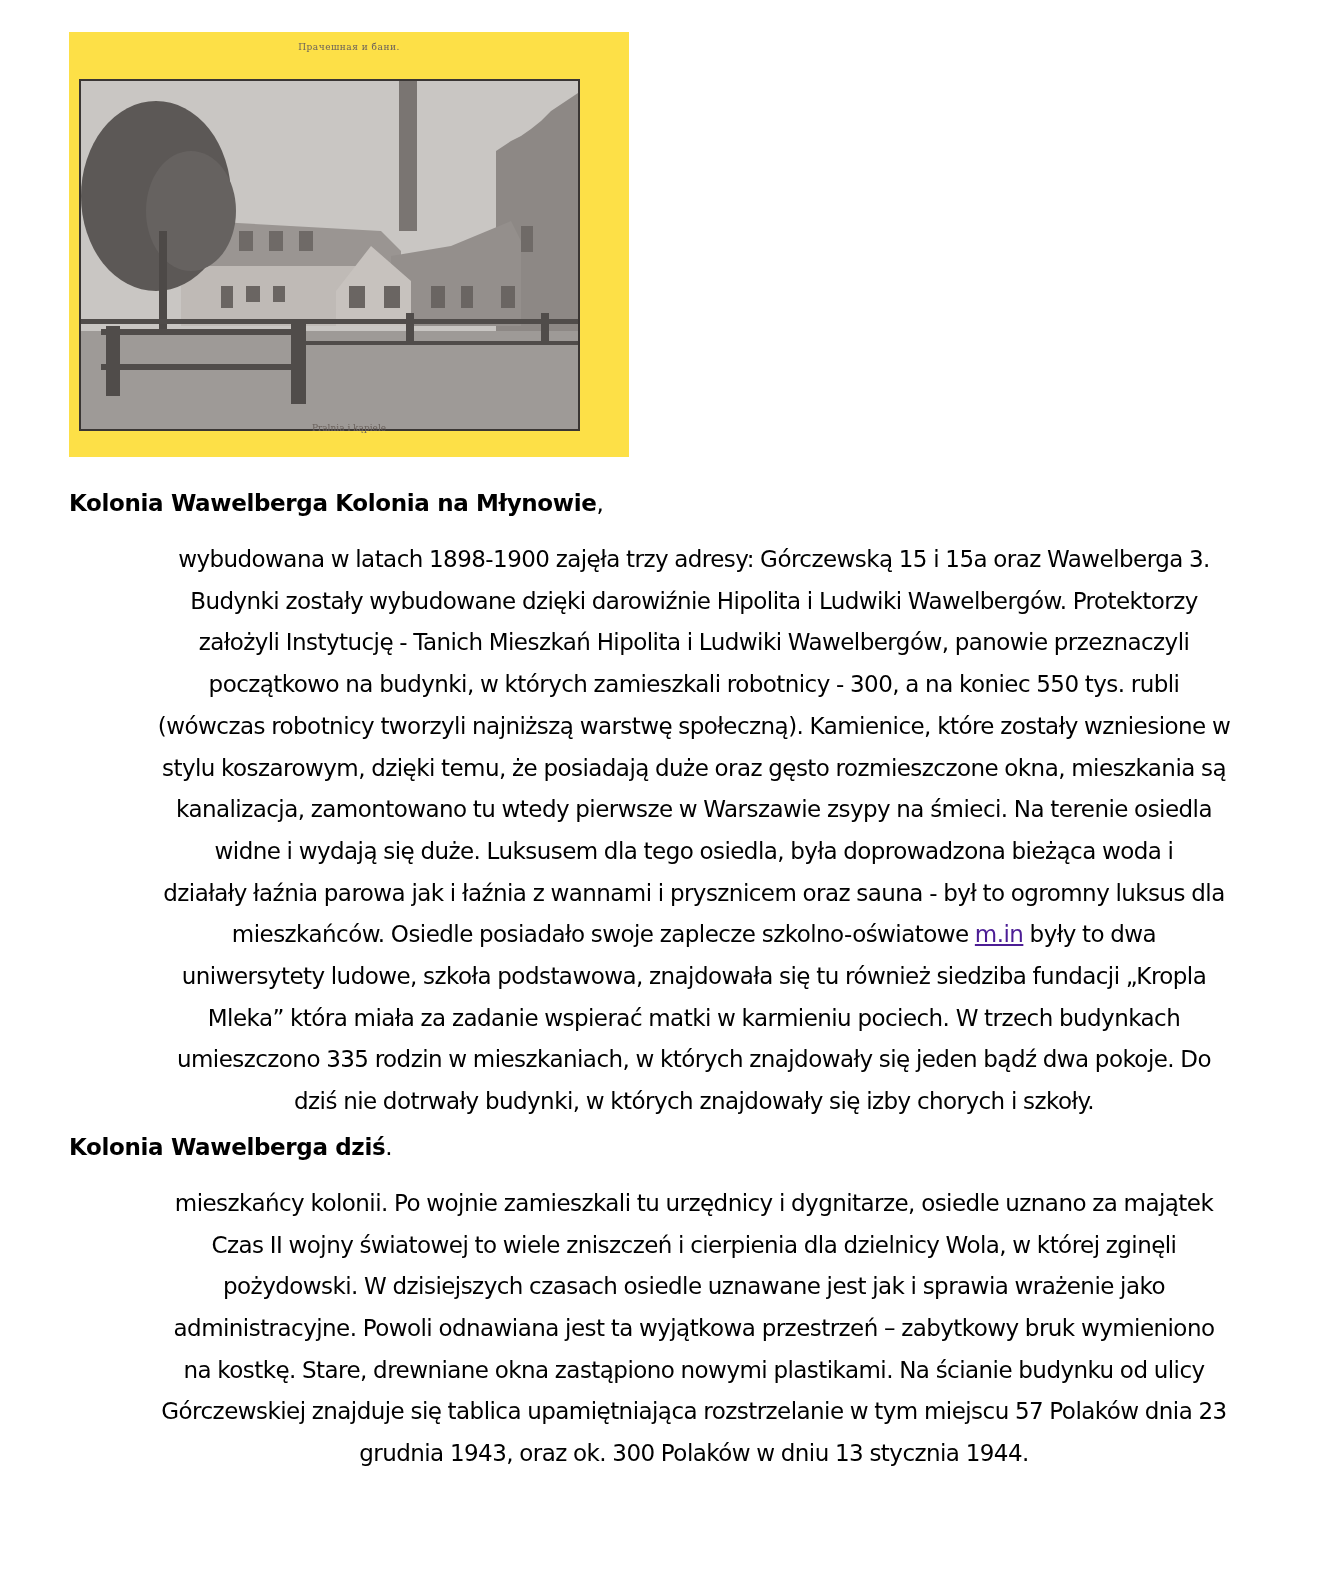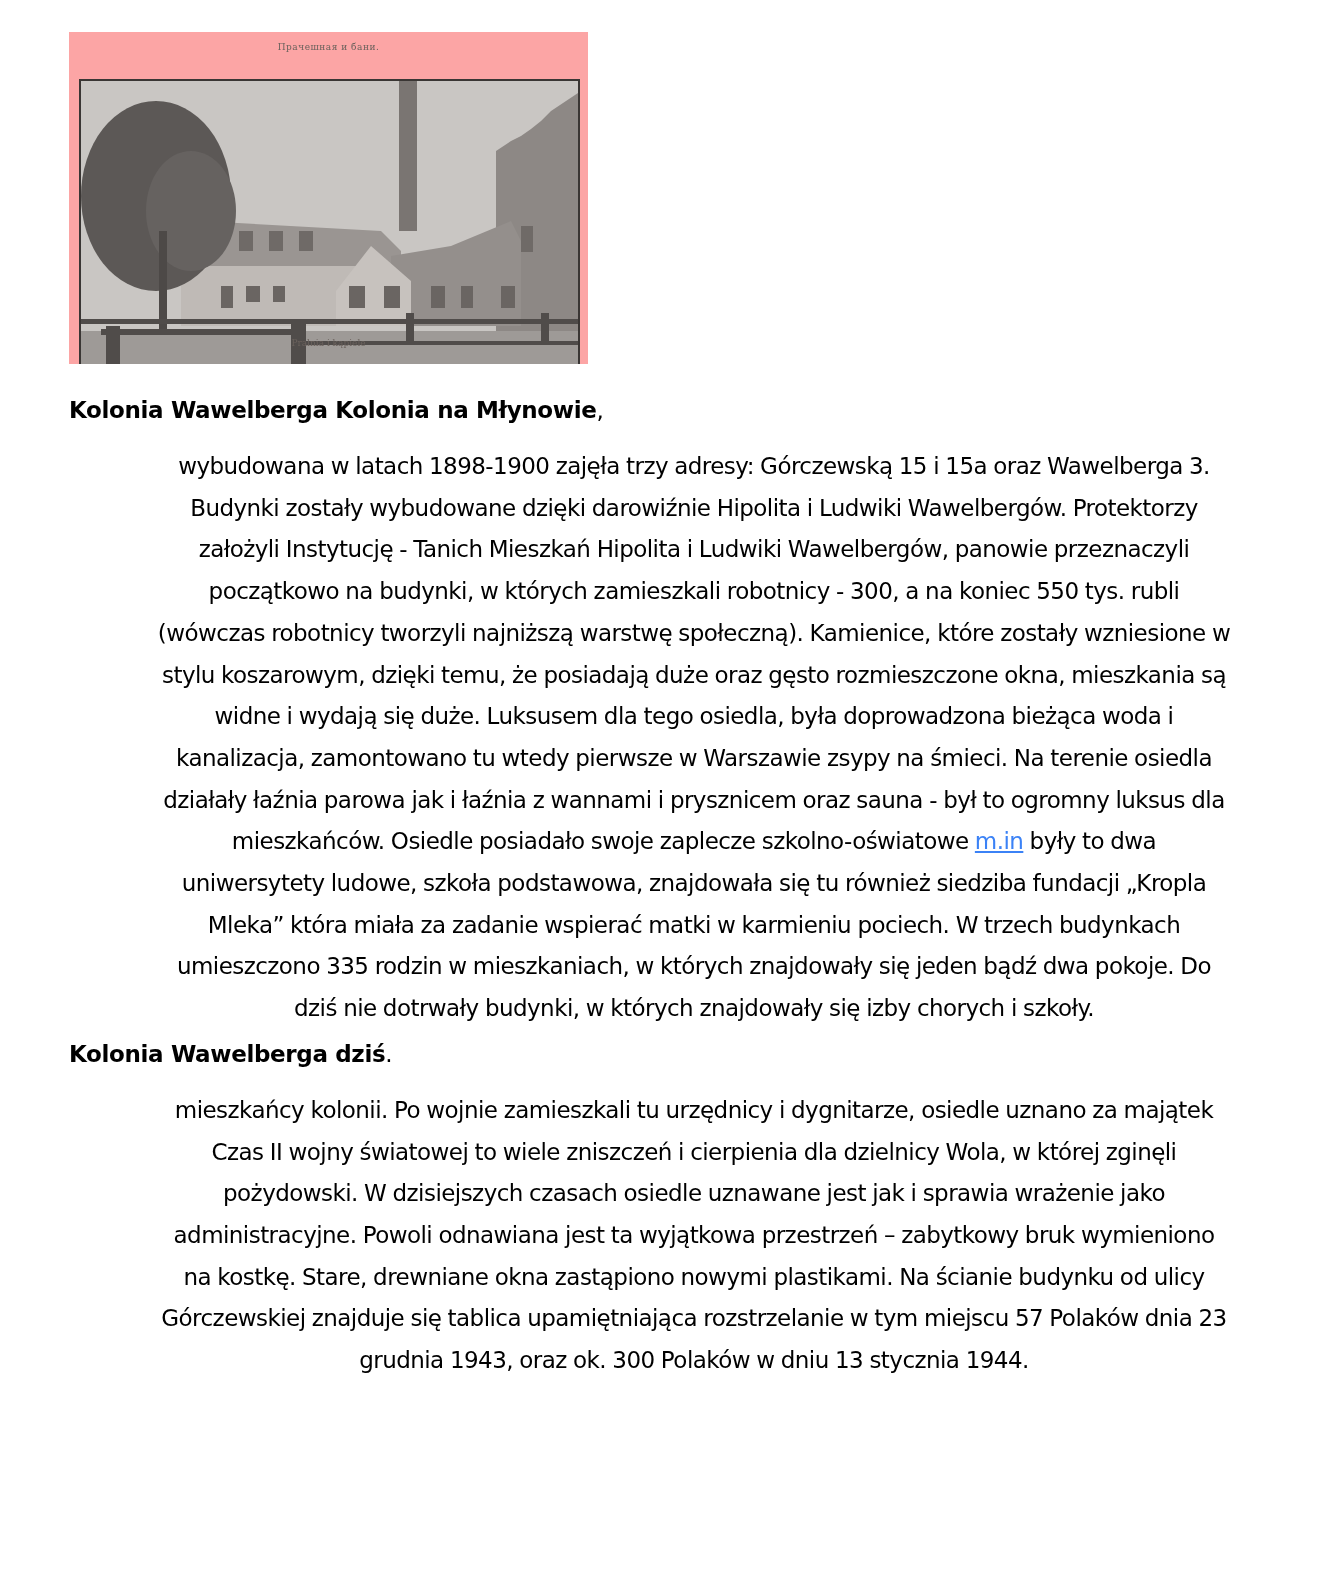--- a/index.html
+++ b/index.html
@@ -17,23 +17,24 @@
     }
     .page {
       position: absolute;
       left: 69px;
       top: 32px;
       width: 1250px;
     }
     .photo {
       position: relative;
       width: 519px;
-      height: 332px;
-      background: #fca5a5;
+      height: 425px;
+      background: #fde047;
       overflow: hidden;
+      padding-left: 41px;
     }
     .photo-caption-top {
       position: absolute;
       top: 10px;
       left: 0;
       width: 100%;
       text-align: center;
       font-family: "DejaVu Serif", "Liberation Serif", serif;
       font-size: 9px;
       color: #6a615c;
@@ -49,21 +50,21 @@
       background: #bdb9b6;
       overflow: hidden;
     }
     .photo-frame svg {
       display: block;
       width: 100%;
       height: 100%;
     }
     .photo-caption-bottom {
       position: absolute;
-      bottom: 16px;
+      bottom: 24px;
       left: 0;
       width: 100%;
       text-align: center;
       font-family: "DejaVu Serif", "Liberation Serif", serif;
       font-size: 9px;
       color: #6a615c;
     }
     .heading {
       margin: 30px 0 0 0;
       font-size: 23px;
@@ -83,21 +84,21 @@
       font-family: "DejaVu Sans", "Liberation Sans", sans-serif;
       font-weight: normal;
       width: 1250px;
       text-align: center;
     }
     .para span.line {
       display: block;
       white-space: nowrap;
     }
     a.link {
-      color: #3b82f6;
+      color: #4c1d95;
       text-decoration: underline;
     }
     .heading-2 {
       margin-top: 8px;
     }
   </style>
 </head>
 <body>
 
 <div class="page">
@@ -164,22 +165,22 @@
     <b>Kolonia Wawelberga Kolonia na Młynowie</b><span>,</span>
   </div>
 
   <div class="para">
     <span class="line">wybudowana w latach 1898-1900 zajęła trzy adresy: Górczewską 15 i 15a oraz Wawelberga 3.</span>
     <span class="line">Budynki zostały wybudowane dzięki darowiźnie Hipolita i Ludwiki Wawelbergów. Protektorzy</span>
     <span class="line">założyli Instytucję - Tanich Mieszkań Hipolita i Ludwiki Wawelbergów, panowie przeznaczyli</span>
     <span class="line">początkowo na budynki, w których zamieszkali robotnicy - 300, a na koniec 550 tys. rubli</span>
     <span class="line">(wówczas robotnicy tworzyli najniższą warstwę społeczną). Kamienice, które zostały wzniesione w</span>
     <span class="line">stylu koszarowym, dzięki temu, że posiadają duże oraz gęsto rozmieszczone okna, mieszkania są</span>
+    <span class="line">kanalizacja, zamontowano tu wtedy pierwsze w Warszawie zsypy na śmieci. Na terenie osiedla</span>
     <span class="line">widne i wydają się duże. Luksusem dla tego osiedla, była doprowadzona bieżąca woda i</span>
-    <span class="line">kanalizacja, zamontowano tu wtedy pierwsze w Warszawie zsypy na śmieci. Na terenie osiedla</span>
     <span class="line">działały łaźnia parowa jak i łaźnia z wannami i prysznicem oraz sauna - był to ogromny luksus dla</span>
     <span class="line"><span>mieszkańców. Osiedle posiadało swoje zaplecze szkolno-oświatowe </span><a class="link" href="#">m.in</a><span> były to dwa</span></span>
     <span class="line">uniwersytety ludowe, szkoła podstawowa, znajdowała się tu również siedziba fundacji „Kropla</span>
     <span class="line">Mleka” która miała za zadanie wspierać matki w karmieniu pociech. W trzech budynkach</span>
     <span class="line">umieszczono 335 rodzin w mieszkaniach, w których znajdowały się jeden bądź dwa pokoje. Do</span>
     <span class="line">dziś nie dotrwały budynki, w których znajdowały się izby chorych i szkoły.</span>
   </div>
 
   <div class="heading heading-2">
     <b>Kolonia Wawelberga dziś</b><span>.</span>

